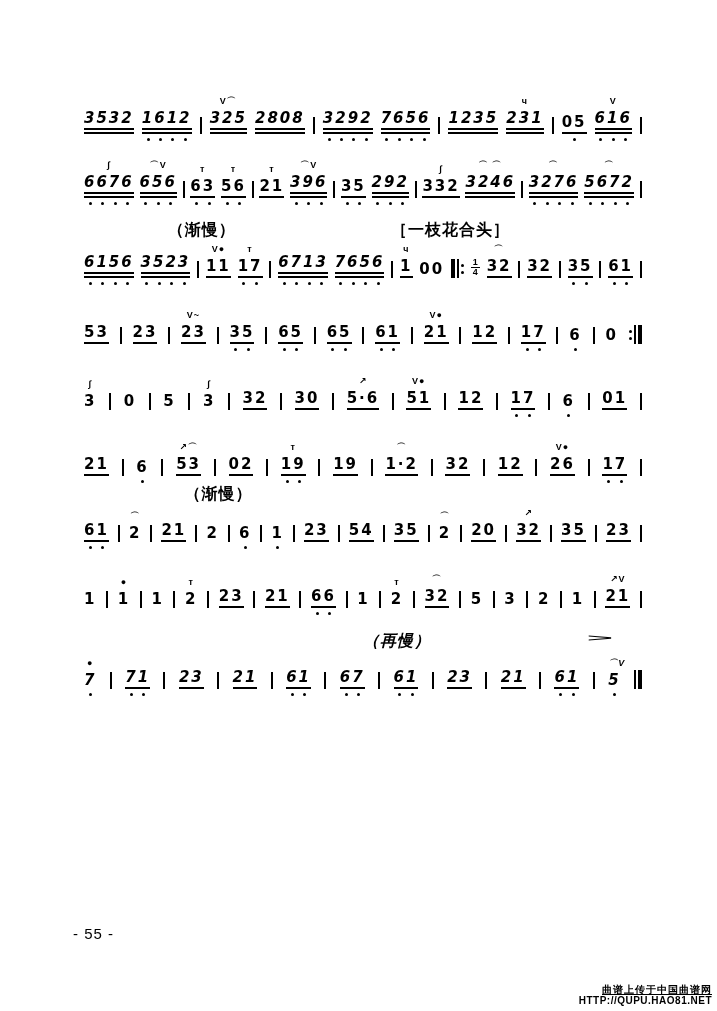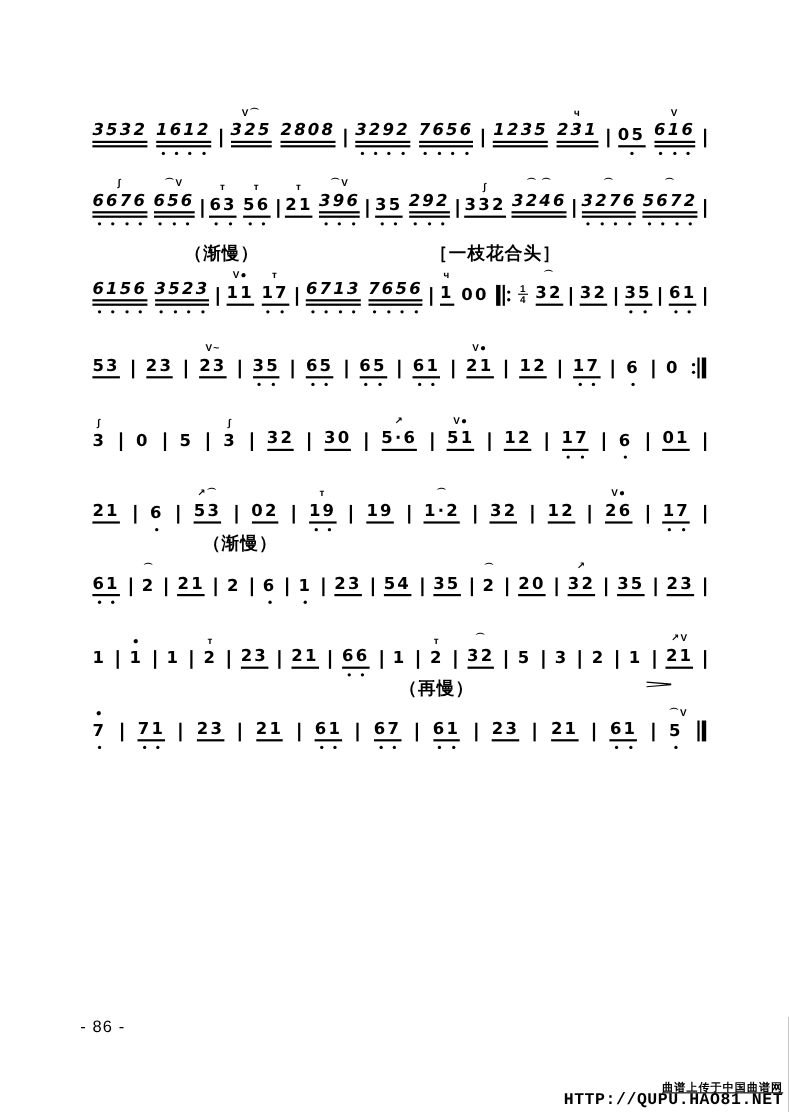--- a/index.html
+++ b/index.html
@@ -44,21 +44,21 @@
     position:absolute;top:-28px;font-size:16px;font-weight:bold;
     white-space:nowrap;letter-spacing:1px;
   }
   .hairpin{transform:scaleX(3.2) scaleY(.7);transform-origin:left center;top:-30px;font-size:14px;}
   
   .pagenum{position:absolute;left:73px;top:925px;font-size:15px;letter-spacing:1px;}
   .watermark{
     position:absolute;right:5px;top:984px;text-align:right;line-height:11px;
   }
   .watermark .wm1{font-size:10px;font-weight:bold;letter-spacing:1px;text-decoration:underline;}
-  .watermark .wm2{font-family:Liberation Mono, monospace;font-size:15px;font-weight:bold;letter-spacing:.5px;}
+  .watermark .wm2{font-family:Liberation Sans, sans-serif;font-size:10px;font-weight:bold;letter-spacing:.5px;}
 </style>
 </head>
 <body>
 
 <div class="page">
   <div id="score">
       <div class="sline" style="top: 104px;">
         <div class="grp"><div class="num u2">3532</div></div>
         <div class="grp"><div class="num u2">1612</div><div class="dots">
             <i></i>
@@ -395,21 +395,21 @@
         <div class="bar"></div>
         <div class="grp"><div class="num">3</div></div>
         <div class="bar"></div>
         <div class="grp"><div class="num">2</div></div>
         <div class="bar"></div>
         <div class="grp"><div class="num">1</div></div>
         <div class="bar"></div>
         <div class="grp"><div class="above">↗V</div><div class="num u1">21</div></div>
         <div class="bar"></div>
       </div>
-      <div class="sline" style="top: 644px;">
+      <div class="sline" style="top: 659px; font-style: italic;">
         <div class="slabel" style="left: 50%;">（再慢）</div>
         <div class="slabel hairpin" style="left: 90%;">&gt;</div>
         <div class="grp"><div class="above">●</div><div class="num">7</div><div class="dots">
             <i></i>
           </div></div>
         <div class="bar"></div>
         <div class="grp"><div class="num u1">71</div><div class="dots">
             <i></i>
             <i></i>
           </div></div>
@@ -444,18 +444,18 @@
         <div class="bar"></div>
         <div class="grp"><div class="above">⌒V</div><div class="num">5</div><div class="dots">
             <i></i>
           </div></div>
         <div class="rbar">
           <div class="thin"></div>
           <div class="thick"></div>
         </div>
       </div>
     </div>
-  <div class="pagenum">- 86 -</div>
+  <div class="pagenum">- 55 -</div>
   <div class="watermark">
     <div class="wm1">曲谱上传于中国曲谱网</div>
     <div class="wm2">HTTP://QUPU.HAO81.NET</div>
   </div>
 </div>
 
 </body></html>

